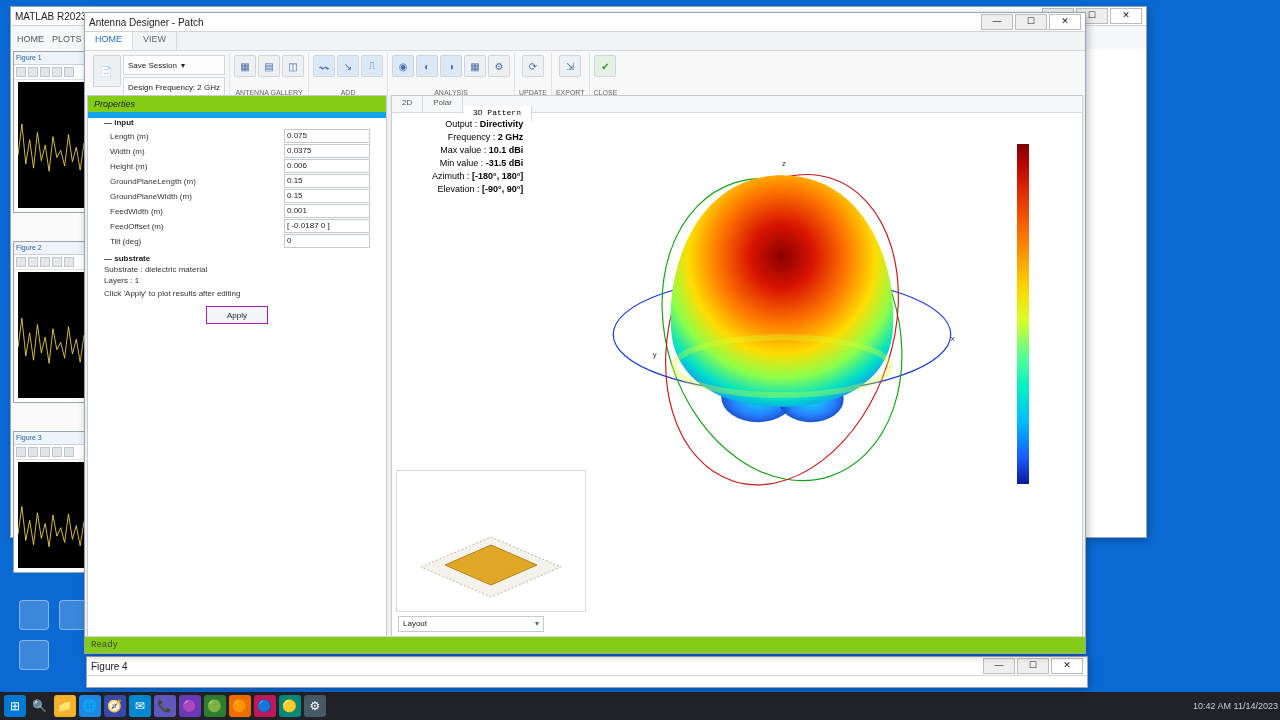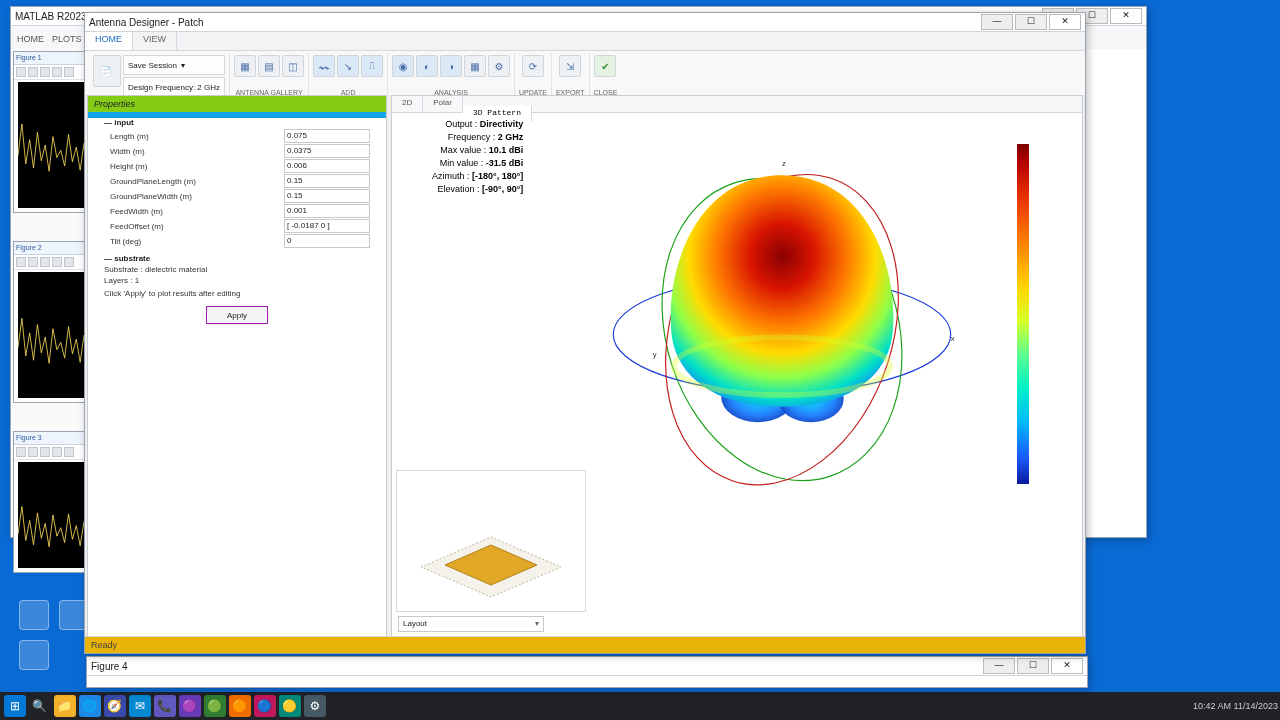--- a/index.html
+++ b/index.html
@@ -35,21 +35,21 @@
   .ribbon-group{display:flex;flex-direction:column;align-items:center;padding:0 4px;border-right:1px solid #e1e4e7;height:100%;}
   .ribbon-group .rg-icons{display:flex;gap:2px;padding:2px 0;}
   .rg-icon{width:20px;height:20px;background:#eef1f4;border:1px solid #d0d5da;border-radius:2px;display:flex;align-items:center;justify-content:center;font-size:10px;color:#4a6ea9;}
   .rg-icon.blue{background:#dbe8f6;}
   .rg-icon.green{background:#e4f2e4;color:#3a8a3a;}
   .rg-icon.tall{height:30px;width:26px;}
   .ribbon-group .rg-label{font-size:7px;color:#666;margin-top:auto;margin-bottom:1px;}
   .rg-btn-combo{display:flex;align-items:center;gap:4px;background:#fdfdfe;border:1px solid #d3d8dd;height:18px;padding:0 4px;font-size:8px;}
   
   .d-body{position:absolute;left:0;right:0;top:82px;bottom:16px;background:#efefef;}
-  .d-status{position:absolute;left:0;right:0;bottom:0;height:16px;background:#eab308;border-top:1px solid #d4d8dc;font-size:9px;padding-left:6px;line-height:16px;color:#444;}
+  .d-status{position:absolute;left:0;right:0;bottom:0;height:16px;background:#84cc16;border-top:1px solid #d4d8dc;font-size:9px;padding-left:6px;line-height:16px;color:#444;font-family:Liberation Mono, monospace;}
   .prop-panel{position:absolute;left:2px;top:0;width:298px;bottom:0;background:#fff;border:1px solid #c8ccd1;}
   .prop-panel .pp-title{height:16px;background:#84cc16;border-bottom:6px solid #0ea5e9;font-size:9px;line-height:16px;padding-left:6px;font-style:italic;}
   .pp-body{position:absolute;left:0;right:0;top:16px;bottom:0;overflow:hidden;padding:4px 16px;}
   .pp-section{font-size:8px;font-weight:bold;color:#222;margin:2px 0 2px 0;}
   .pp-sub{font-size:8px;color:#333;margin:2px 0;}
   .prop-row{display:flex;align-items:center;height:14px;margin-bottom:1px;}
   .prop-row .plabel{flex:1;font-size:8px;color:#333;padding-left:6px;}
   .prop-row .pval{width:80px;height:12px;background:#fff;border:1px solid #c5cad0;font-size:8px;padding:0 2px;line-height:12px;}
   .apply-btn{width:60px;height:16px;margin:8px auto;background:#f4f5f6;border:1px solid #a21caf;font-size:8px;display:flex;align-items:center;justify-content:center;}
   

